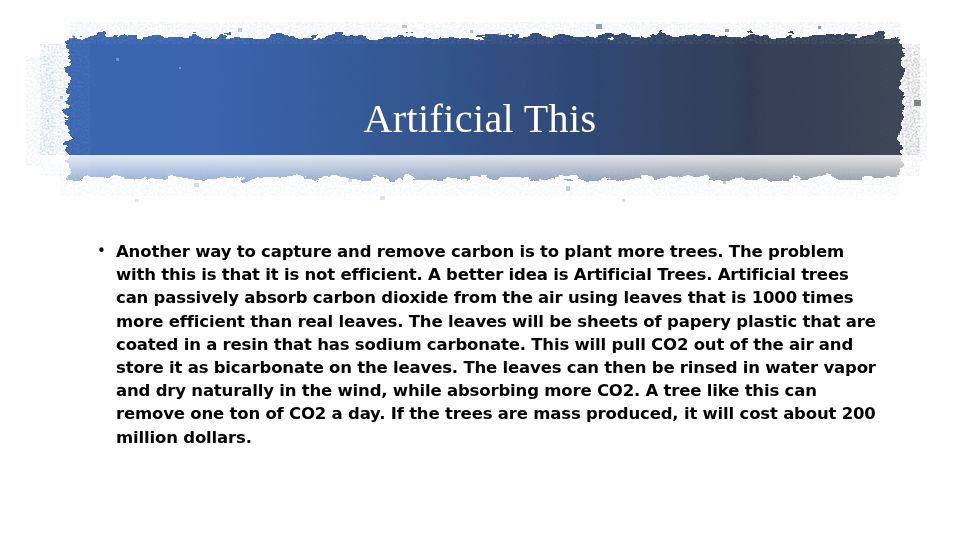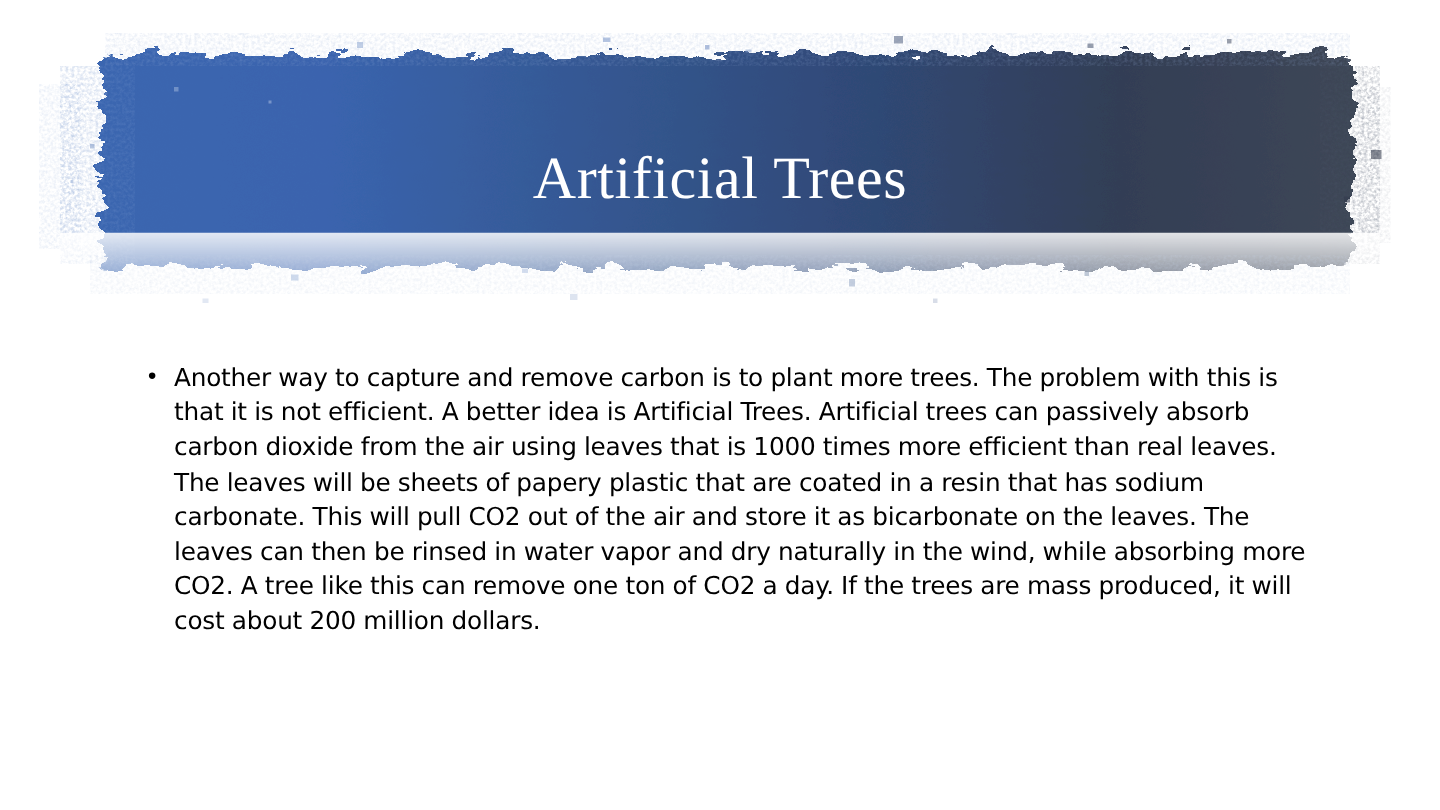--- a/index.html
+++ b/index.html
@@ -74,20 +74,21 @@
   .bullet-marker {
     position: absolute;
     left: 9px;
     top: 0;
     font-size: 15px;
     line-height: 23.2px;
     color: #000000;
   }
   .bullet-text {
     display: block;
+    font-weight: bold;
   }
 </style>
 </head>
 <body>
 
 <div class="slide">
 
   <div class="title-banner">
     <svg class="banner-svg" viewBox="0 0 960 215" preserveAspectRatio="none">
       <defs>
@@ -179,21 +180,21 @@
         <rect x="194" y="183" width="5" height="4" fill="#aabddf"></rect>
         <rect x="348" y="179" width="4" height="3" fill="#b3c4e2"></rect>
         <rect x="566" y="186" width="4" height="5" fill="#96a8c6"></rect>
         <rect x="723" y="181" width="3" height="3" fill="#8d9cb6"></rect>
         <rect x="380" y="196" width="5" height="4" fill="#c3cfe5"></rect>
         <rect x="135" y="199" width="4" height="3" fill="#cbd6e9"></rect>
         <rect x="622" y="199" width="3" height="3" fill="#b9c3d6"></rect>
       </g>
     </svg>
 
-    <h1 class="title-text">Artificial Trees</h1>
+    <h1 class="title-text">Artificial This</h1>
   </div>
 
   <div class="body-block">
     <div class="bullet-item">
       <span class="bullet-marker">•</span>
       <span class="bullet-text">Another way to capture and remove carbon is to plant more trees. The problem with this is that it is not efficient. A better idea is Artificial Trees. Artificial trees can passively absorb carbon dioxide from the air using leaves that is 1000 times more efficient than real leaves. The leaves will be sheets of papery plastic that are coated in a resin that has sodium carbonate. This will pull CO2 out of the air and store it as bicarbonate on the leaves. The leaves can then be rinsed in water vapor and dry naturally in the wind, while absorbing more CO2. A tree like this can remove one ton of CO2 a day. If the trees are mass produced, it will cost about 200 million dollars.</span>
     </div>
   </div>
 
 </div>

